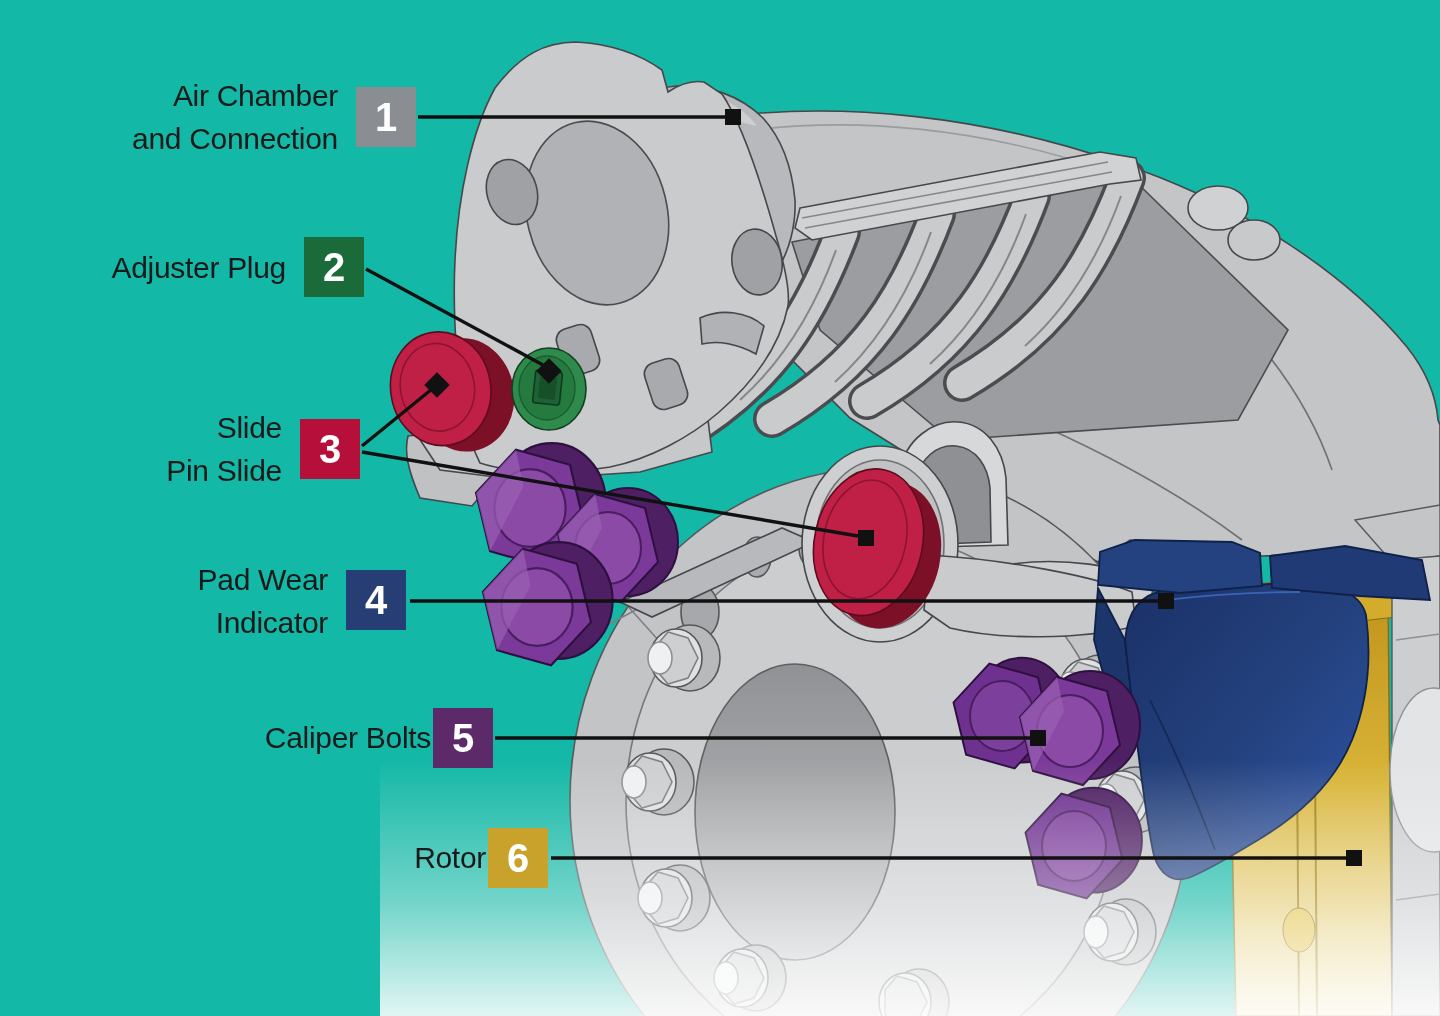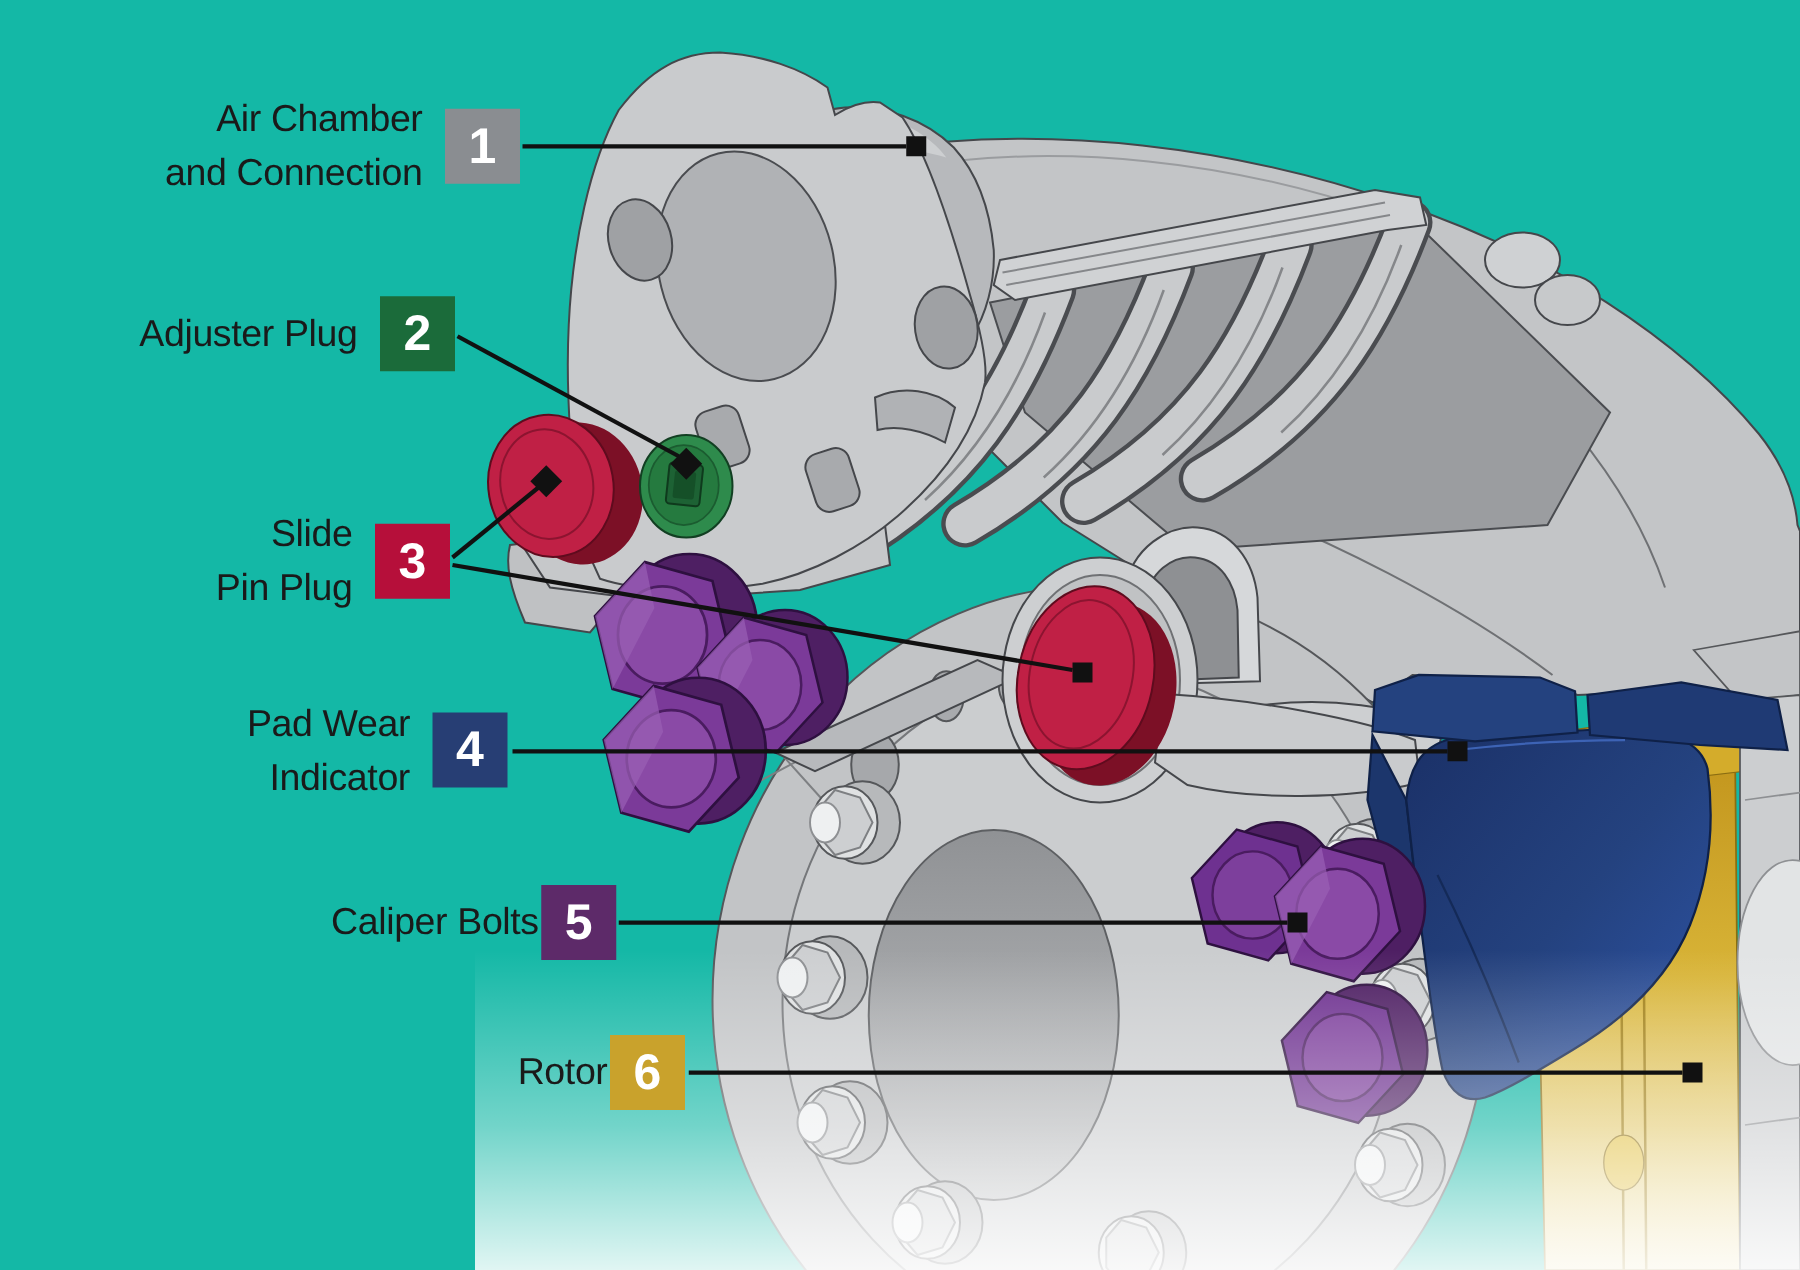--- a/index.html
+++ b/index.html
@@ -306,21 +306,21 @@
   </div>
   <div class="badge" style="left: 356px; top: 87px; background-color: rgb(138, 141, 145);">1</div>
 
   <div class="label" style="left:0;width:286px;top:246px;">
     <div>Adjuster Plug</div>
   </div>
   <div class="badge" style="left: 304px; top: 237px; background-color: rgb(27, 107, 58);">2</div>
 
   <div class="label" style="left:0;width:282px;top:406px;">
     <div>Slide</div>
-    <div>Pin Plug</div>
+    <div>Pin Slide</div>
   </div>
   <div class="badge" style="left: 300px; top: 419px; background-color: rgb(182, 15, 58);">3</div>
 
   <div class="label" style="left:0;width:328px;top:558px;">
     <div>Pad Wear</div>
     <div>Indicator</div>
   </div>
   <div class="badge" style="left: 346px; top: 570px; background-color: rgb(39, 62, 116);">4</div>
 
   <div class="label" style="left:0;width:415px;top:716px;margin-left:16px;">

